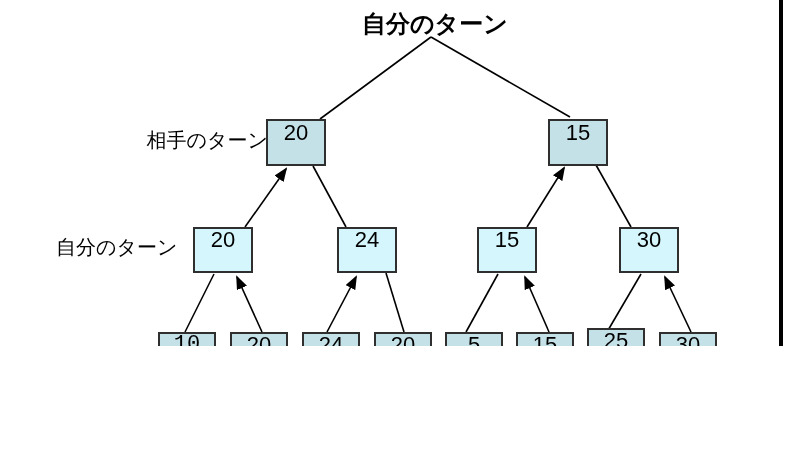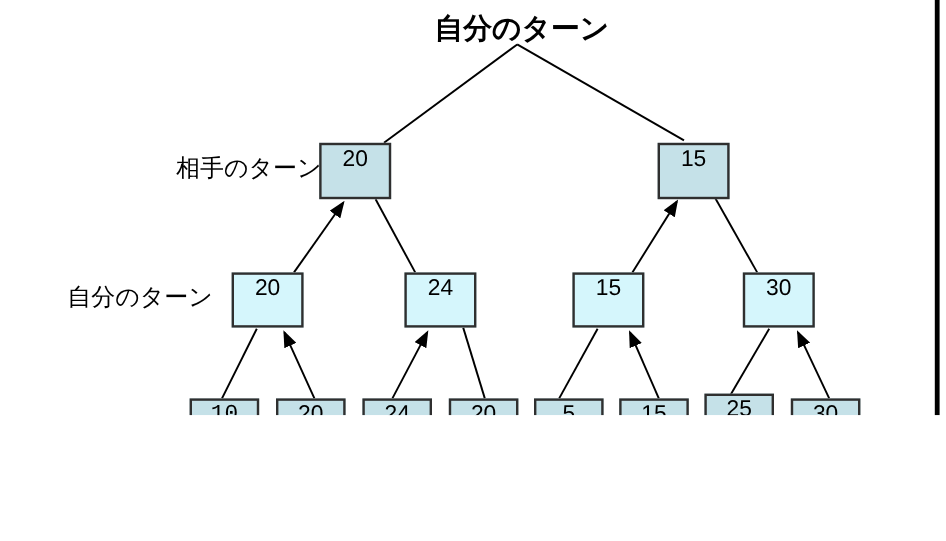--- a/index.html
+++ b/index.html
@@ -17,21 +17,21 @@
     position:absolute;left:362px;top:8px;width:150px;
     font-size:24px;font-weight:bold;white-space:nowrap;letter-spacing:0px;
   }
   .lbl{position:absolute;font-size:20px;font-weight:normal;white-space:nowrap;margin-top:28px;}
   .lbl2{left:128px;top:99px;width:140px;text-align:right;}
   .lbl3{left:56px;top:206px;}
   .lbl4{left:64px;top:314px;width:96px;text-align:center;line-height:27px;}
   .node{
     position:absolute;box-sizing:border-box;border:2px solid #2f2f2f;
     display:flex;align-items:center;justify-content:center;
-    font-size:19px;line-height:1;padding-bottom:20px;
+    font-size:22px;line-height:1;padding-bottom:20px;
   }
 </style>
 </head>
 <body>
 
 <div class="stage">
   <svg id="edges" width="788" height="451" viewBox="0 0 788 451">
     <defs>
       <marker id="arrowhead" markerUnits="userSpaceOnUse" markerWidth="14" markerHeight="11" refX="12" refY="5.5" orient="auto">
         <path d="M0,0 L14,5.5 L0,11 Z" fill="#000"></path>

